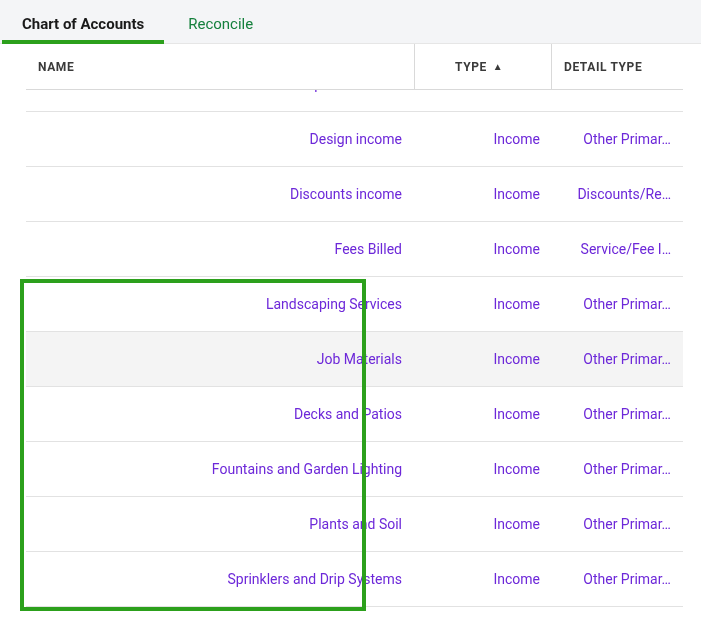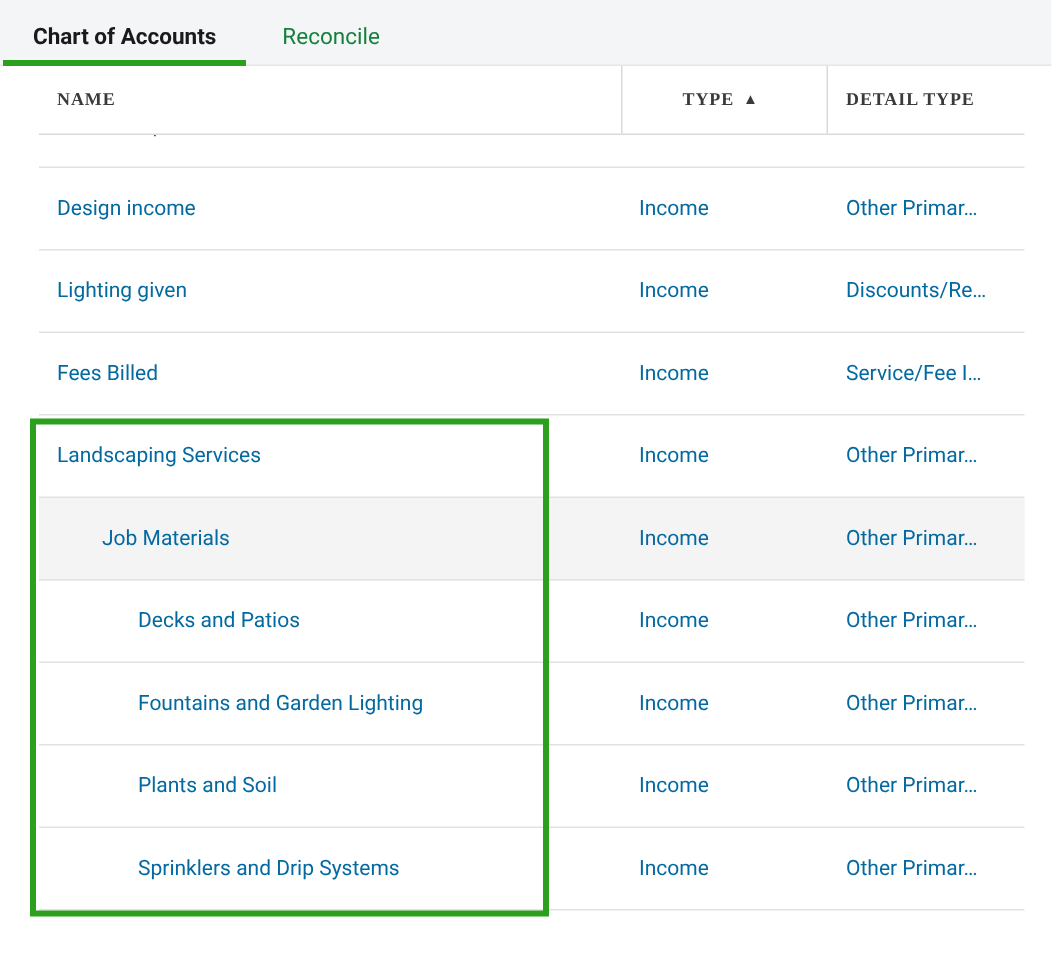--- a/index.html
+++ b/index.html
@@ -45,21 +45,20 @@
       background: #2ca01c;
     }
     .table-wrap {
       padding: 0 18px 0 26px;
     }
     .header-row {
       display: flex;
       border-bottom: 1px solid #d9d9d9;
       height: 46px;
       align-items: center;
-      font-family: Liberation Serif, serif;
     }
     .header-cell {
       font-size: 12px;
       font-weight: 700;
       letter-spacing: 0.6px;
       color: #3a3a3a;
       text-transform: uppercase;
       display: flex;
       align-items: center;
       height: 100%;
@@ -94,25 +93,26 @@
     }
     .data-row.short .cell {
       margin-top: -14px;
       white-space: nowrap;
     }
     .data-row.selected {
       background: #f4f4f4;
     }
     .cell {
       font-size: 14px;
-      color: #0369a1;
+      color: #6d28d9;
       padding: 0 12px;
       white-space: nowrap;
       overflow: hidden;
       text-overflow: ellipsis;
+      text-align: right;
     }
     .cell.name { flex: 0 0 388px; }
     .cell.type { flex: 0 0 138px; }
     .cell.detail { flex: 1 1 auto; }
     .indent-1 { padding-left: 42px; }
     .indent-2 { padding-left: 66px; }
     .highlight-box {
       position: absolute;
       border: 4px solid #2ca01c;
       pointer-events: none;
@@ -147,21 +147,21 @@
         <div class="cell name">Billable Expense Income</div>
         <div class="cell type">Income</div>
         <div class="cell detail">Service/Fee I…</div>
       </div>
       <div class="data-row">
         <div class="cell name">Design income</div>
         <div class="cell type">Income</div>
         <div class="cell detail">Other Primar…</div>
       </div>
       <div class="data-row">
-        <div class="cell name">Lighting given</div>
+        <div class="cell name">Discounts income</div>
         <div class="cell type">Income</div>
         <div class="cell detail">Discounts/Re…</div>
       </div>
       <div class="data-row">
         <div class="cell name">Fees Billed</div>
         <div class="cell type">Income</div>
         <div class="cell detail">Service/Fee I…</div>
       </div>
       <div class="data-row">
         <div class="cell name">Landscaping Services</div>

